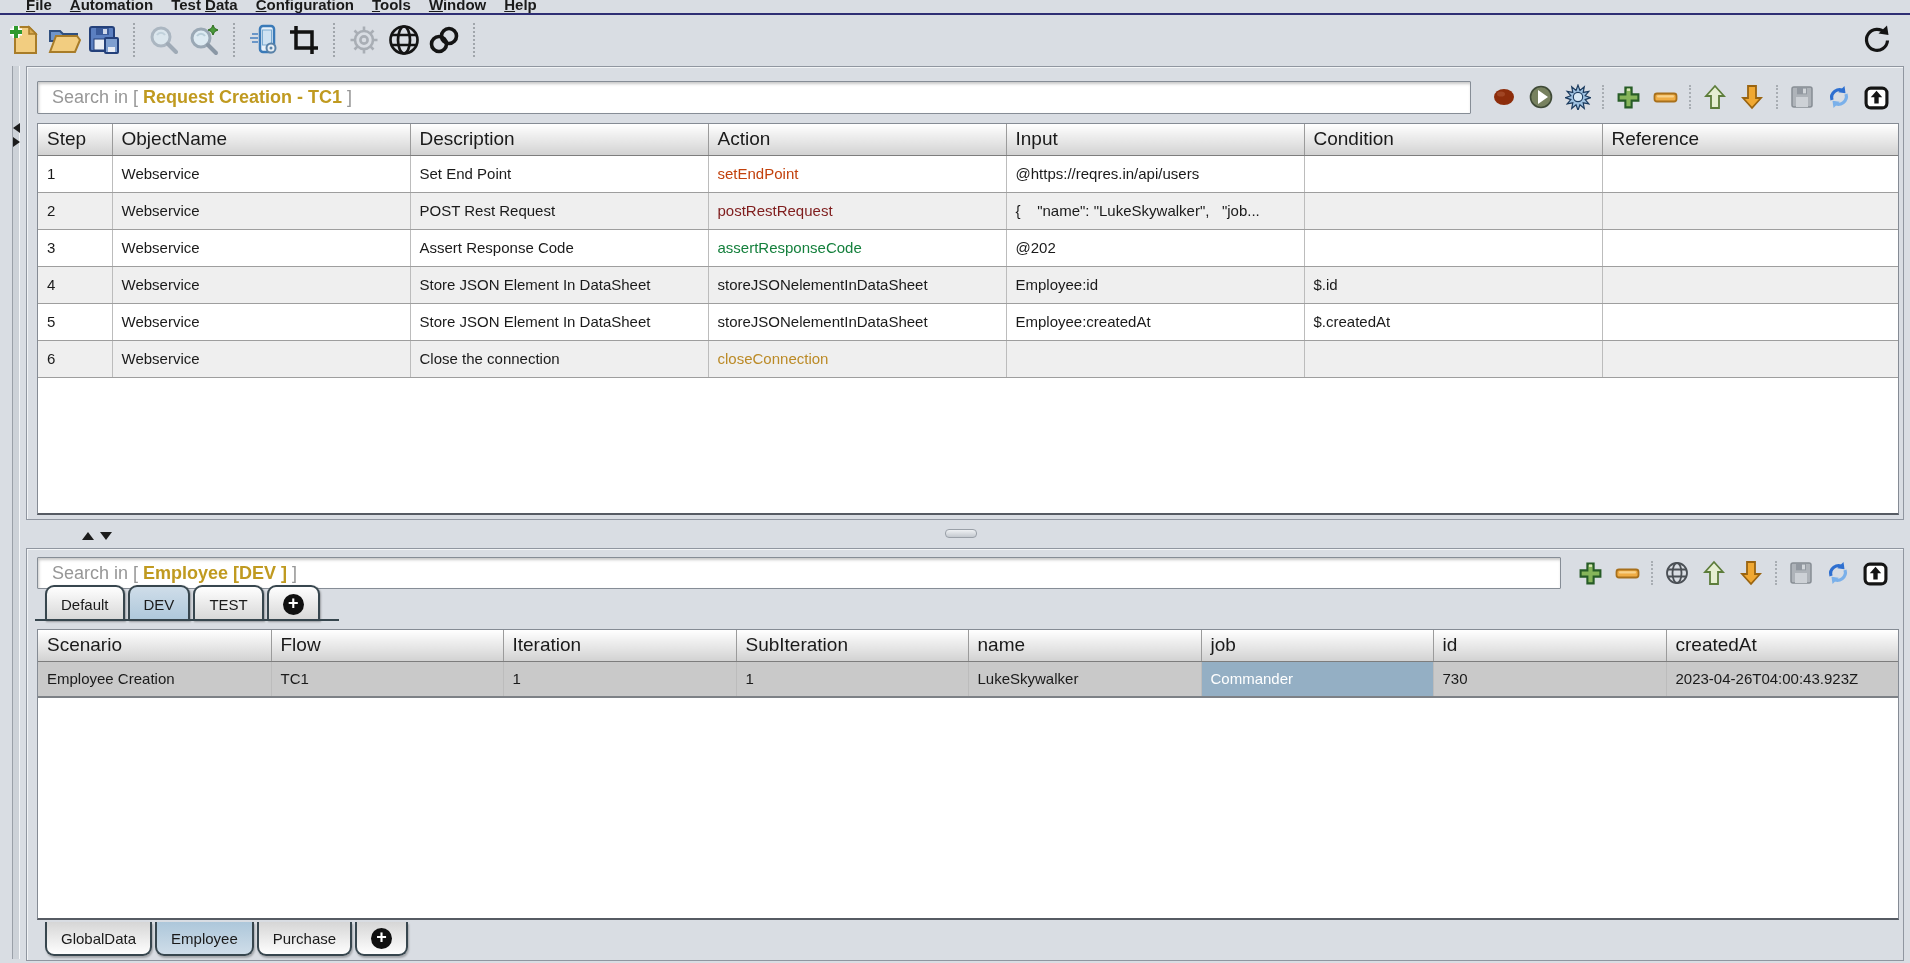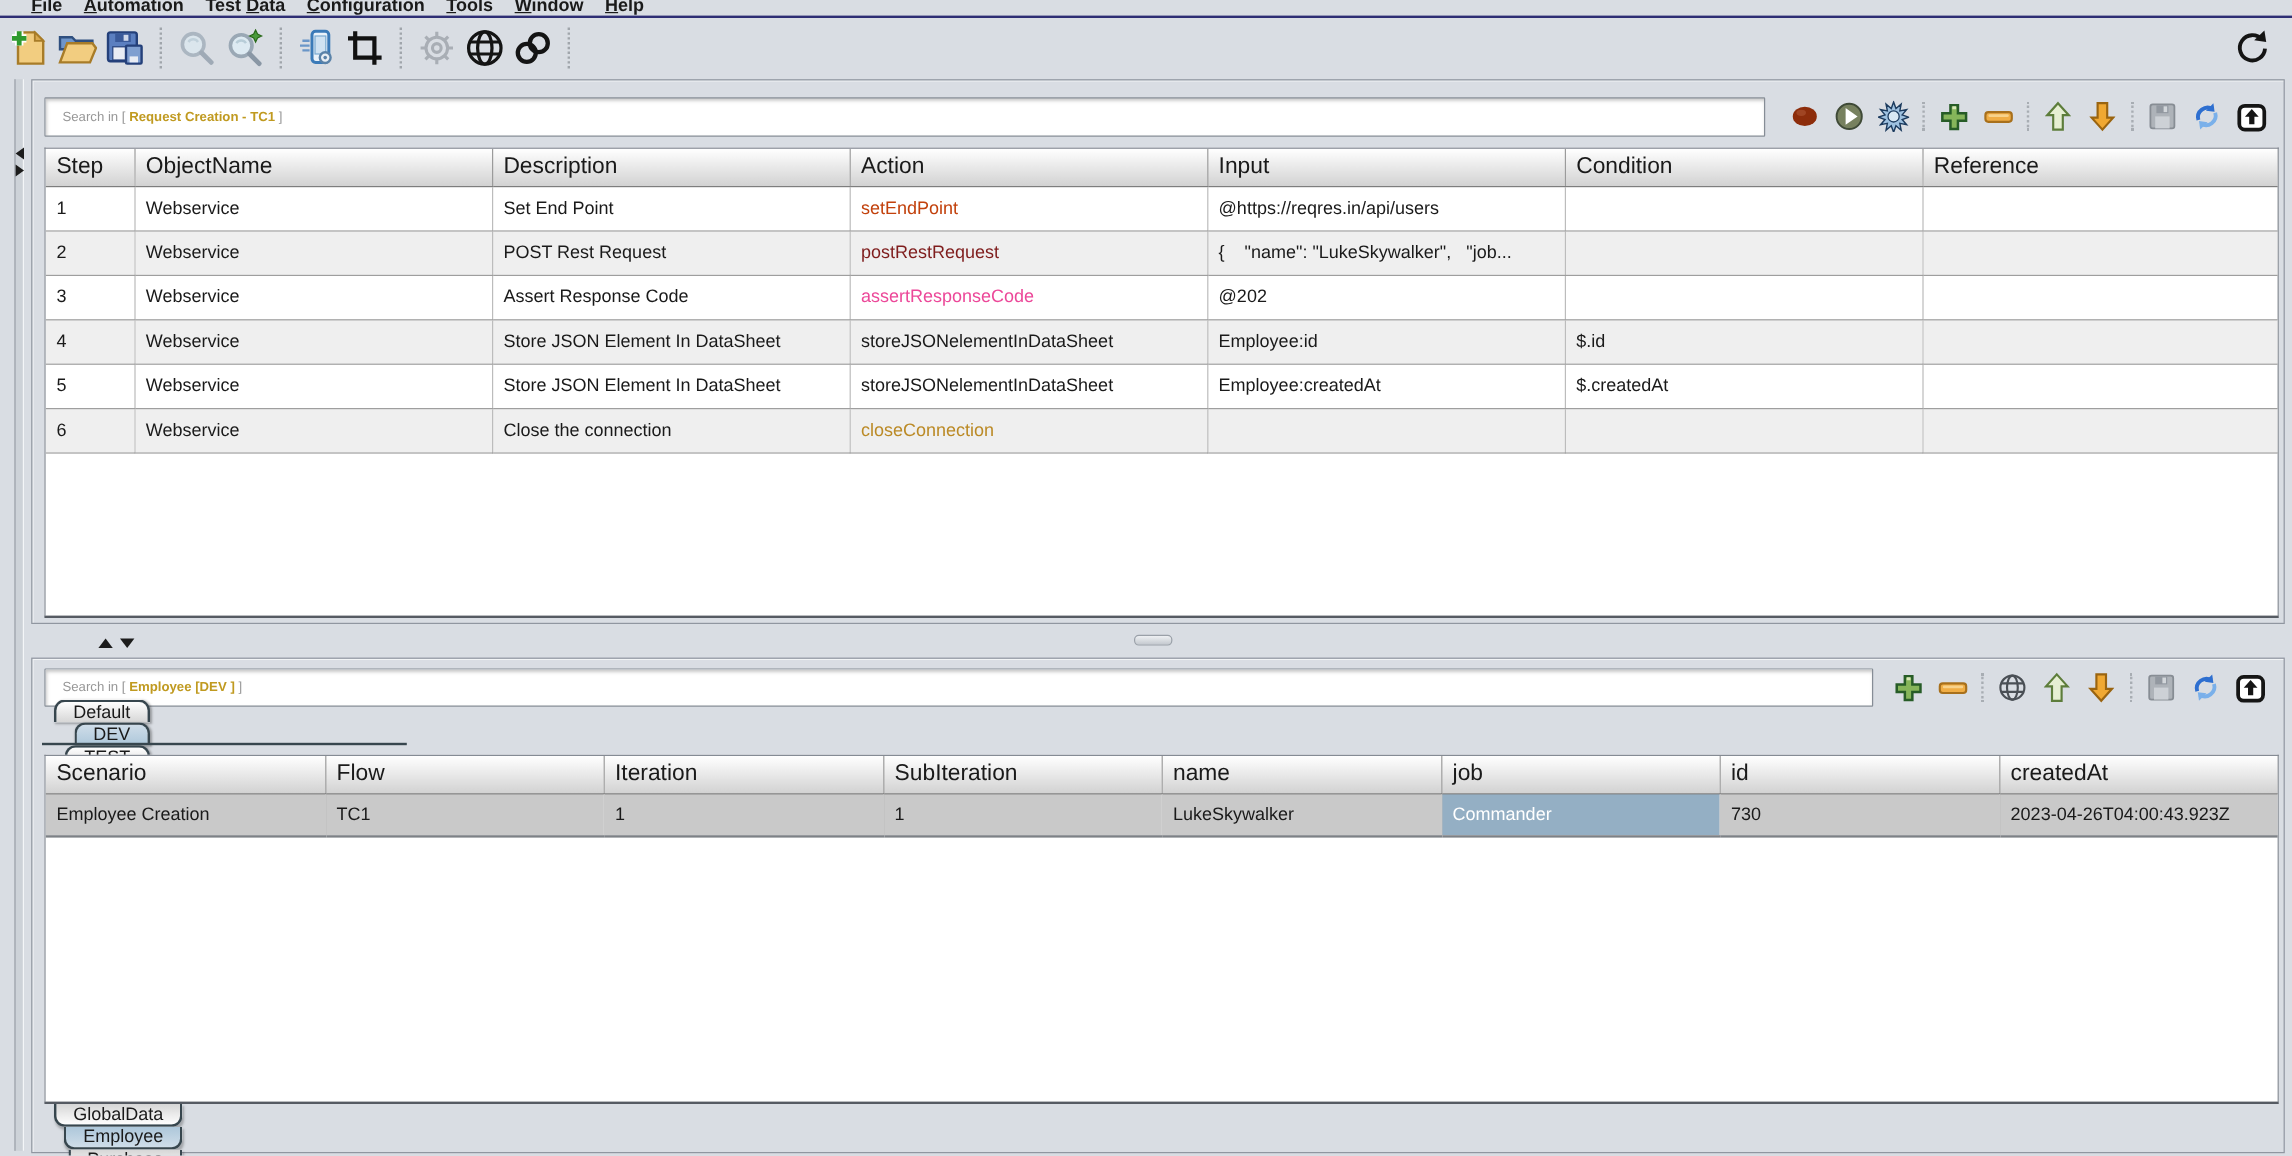--- a/index.html
+++ b/index.html
@@ -23,21 +23,21 @@
   .refresh-btn { position:absolute; right:16px; top:22px; width:36px; height:36px; display:flex; align-items:center; justify-content:center; background:transparent; border:none; }
   
   .left-splitter { position:absolute; left:12px; top:66px; width:8px; height:893px; background:#cdd2d8; border-left:1px solid #9aa0a8; border-right:1px solid #f4f6f8; }
   .collapse-left  { position:absolute; left:13px; top:123px; width:0; height:0; border-top:5px solid transparent; border-bottom:5px solid transparent; border-right:7px solid #1c1c1c; }
   .collapse-right { position:absolute; left:13px; top:137px; width:0; height:0; border-top:5px solid transparent; border-bottom:5px solid transparent; border-left:7px solid #1c1c1c; }
   
   .panel { position:absolute; left:26px; width:1878px; background:#d9dde3; border:1px solid #9096a0; box-shadow:inset 1px 1px 0 #f2f4f6; }
   #panel1 { top:66px;  height:454px; }
   #panel2 { top:548px; height:413px; }
   
-  .searchbox { position:absolute; background:#fff; border:1px solid #868d96; box-shadow:inset 1px 2px 3px rgba(0,0,0,.22); font-size:11px; display:flex; align-items:center; padding-left:14px; white-space:pre; border-radius:1px; }
+  .searchbox { position:absolute; background:#fff; border:1px solid #868d96; box-shadow:inset 1px 2px 3px rgba(0,0,0,.22); font-size:18px; display:flex; align-items:center; padding-left:14px; white-space:pre; border-radius:1px; }
   #search1 { left:10px; top:14px; width:1434px; height:33px; }
   #search2 { left:10px; top:8px;  width:1524px; height:32px; }
   .search-prefix, .search-suffix { color:#979797; }
   .search-context { color:#c09a20; font-weight:bold; }
   
   .panel-icons { position:absolute; display:flex; align-items:center; gap:11px; }
   #icons1 { left:1464px; top:16px; height:28px; }
   #icons2 { left:1550px; top:10px; height:28px; }
   .pbtn { width:26px; height:26px; display:flex; align-items:center; justify-content:center; background:transparent; border:none; }
   .psep { width:2px; height:24px; border-left:2px dotted #a8adb3; }
@@ -46,21 +46,21 @@
   #table1box { left:10px; top:56px; width:1862px; height:392px; }
   #table2box { left:10px; top:80px; width:1862px; height:291px; }
   table { border-collapse:collapse; table-layout:fixed; width:1860px; }
   th { height:31px; background:linear-gradient(#ffffff,#d2d2d2); border-right:1px solid #9b9b9b; border-bottom:1px solid #7d7d7d; font-weight:normal; font-size:19px; text-align:left; padding:0 4px 0 9px; white-space:pre; overflow:hidden; }
   td { font-size:15px; padding:0 6px 0 9px; white-space:pre; overflow:hidden; border-right:1px solid #bcbcbc; border-bottom:1px solid #9e9e9e; }
   #table1 td { height:37px; }
   #table1 tr.alt td { background:#efefef; }
   #table2 td { height:36px; background:#c9c9c9; border-bottom:2px solid #7d8186; }
   #table2 td.sel-cell { background:#94afc4; color:#ffffff; }
   
-  .tabstrip { position:absolute; display:flex; align-items:flex-end;flex-direction:column; }
+  .tabstrip { position:absolute; display:flex; align-items:flex-end; }
   #envtabs   { left:18px; top:34px; height:38px; }
   #sheettabs { left:18px; top:371px; height:36px; }
   .tab { height:36px; padding:0 14px; display:flex; align-items:center; justify-content:center; font-size:15px; background:linear-gradient(#fefefe,#d6d6d6); border:2px solid #37464e; border-bottom:none; border-radius:9px 9px 0 0; margin-right:3px; box-shadow:1px 1px 2px rgba(0,0,0,.30); cursor:default; }
   .tab.selected { background:linear-gradient(#cfdde9,#adc7da); }
   .tab.bottom { height:34px; border:2px solid #37464e; border-top:none; border-radius:0 0 9px 9px; background:linear-gradient(#d6d6d6,#fefefe); box-shadow:1px 2px 2px rgba(0,0,0,.25); }
   .tab.bottom.selected { background:linear-gradient(#adc7da,#cfdde9); }
   .plus-circle { width:21px; height:21px; border-radius:50%; background:#101010; color:#fff; font-size:18px; font-weight:bold; line-height:19px; text-align:center; }
   .tab-underline { position:absolute; left:8px; top:70px; width:304px; height:2px; background:#37464e; }
   
   .split-up   { position:absolute; left:82px; top:532px; width:0; height:0; border-left:6px solid transparent; border-right:6px solid transparent; border-bottom:8px solid #1c1c1c; }
@@ -330,21 +330,21 @@
             <td>POST Rest Request</td>
             <td style="color: #7f1d1d;">postRestRequest</td>
             <td>{    "name": "LukeSkywalker",   "job...</td>
             <td></td>
             <td></td>
           </tr>
           <tr>
             <td>3</td>
             <td>Webservice</td>
             <td>Assert Response Code</td>
-            <td style="color: #ec4899;">assertResponseCode</td>
+            <td style="color: #15803d;">assertResponseCode</td>
             <td>@202</td>
             <td></td>
             <td></td>
           </tr>
           <tr class="alt">
             <td>4</td>
             <td>Webservice</td>
             <td>Store JSON Element In DataSheet</td>
             <td style="color: rgb(26, 26, 26);">storeJSONelementInDataSheet</td>
             <td>Employee:id</td>

